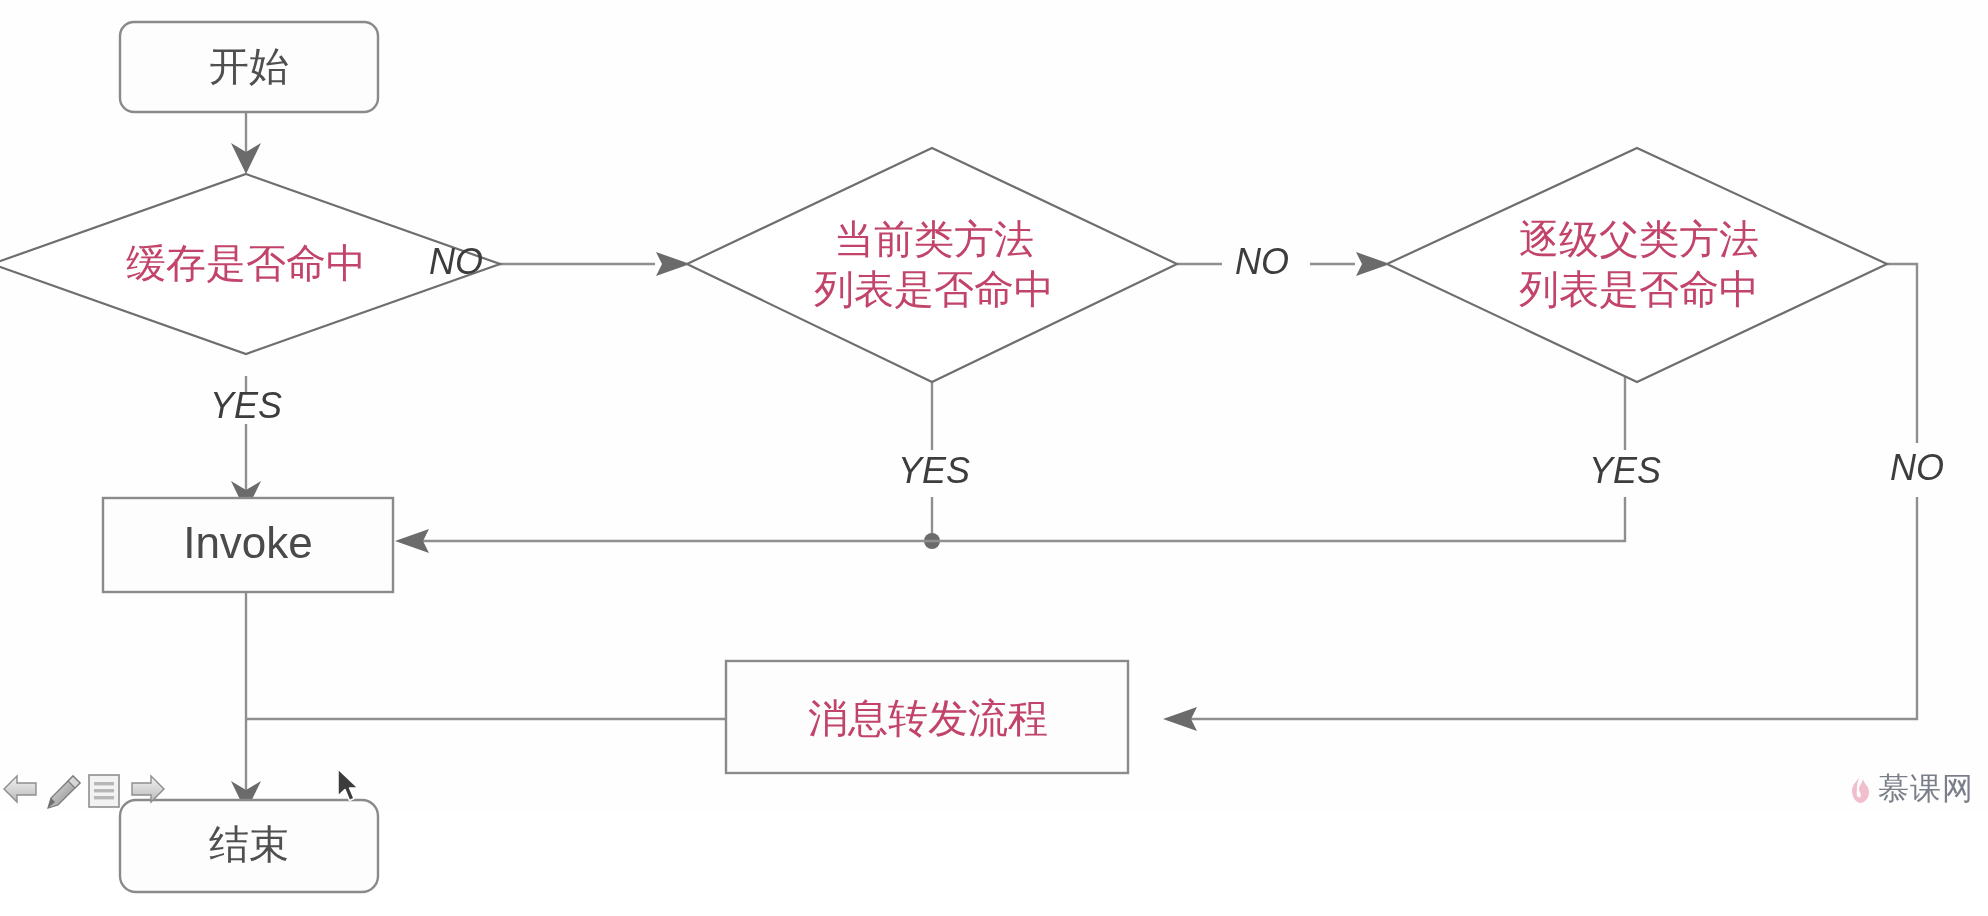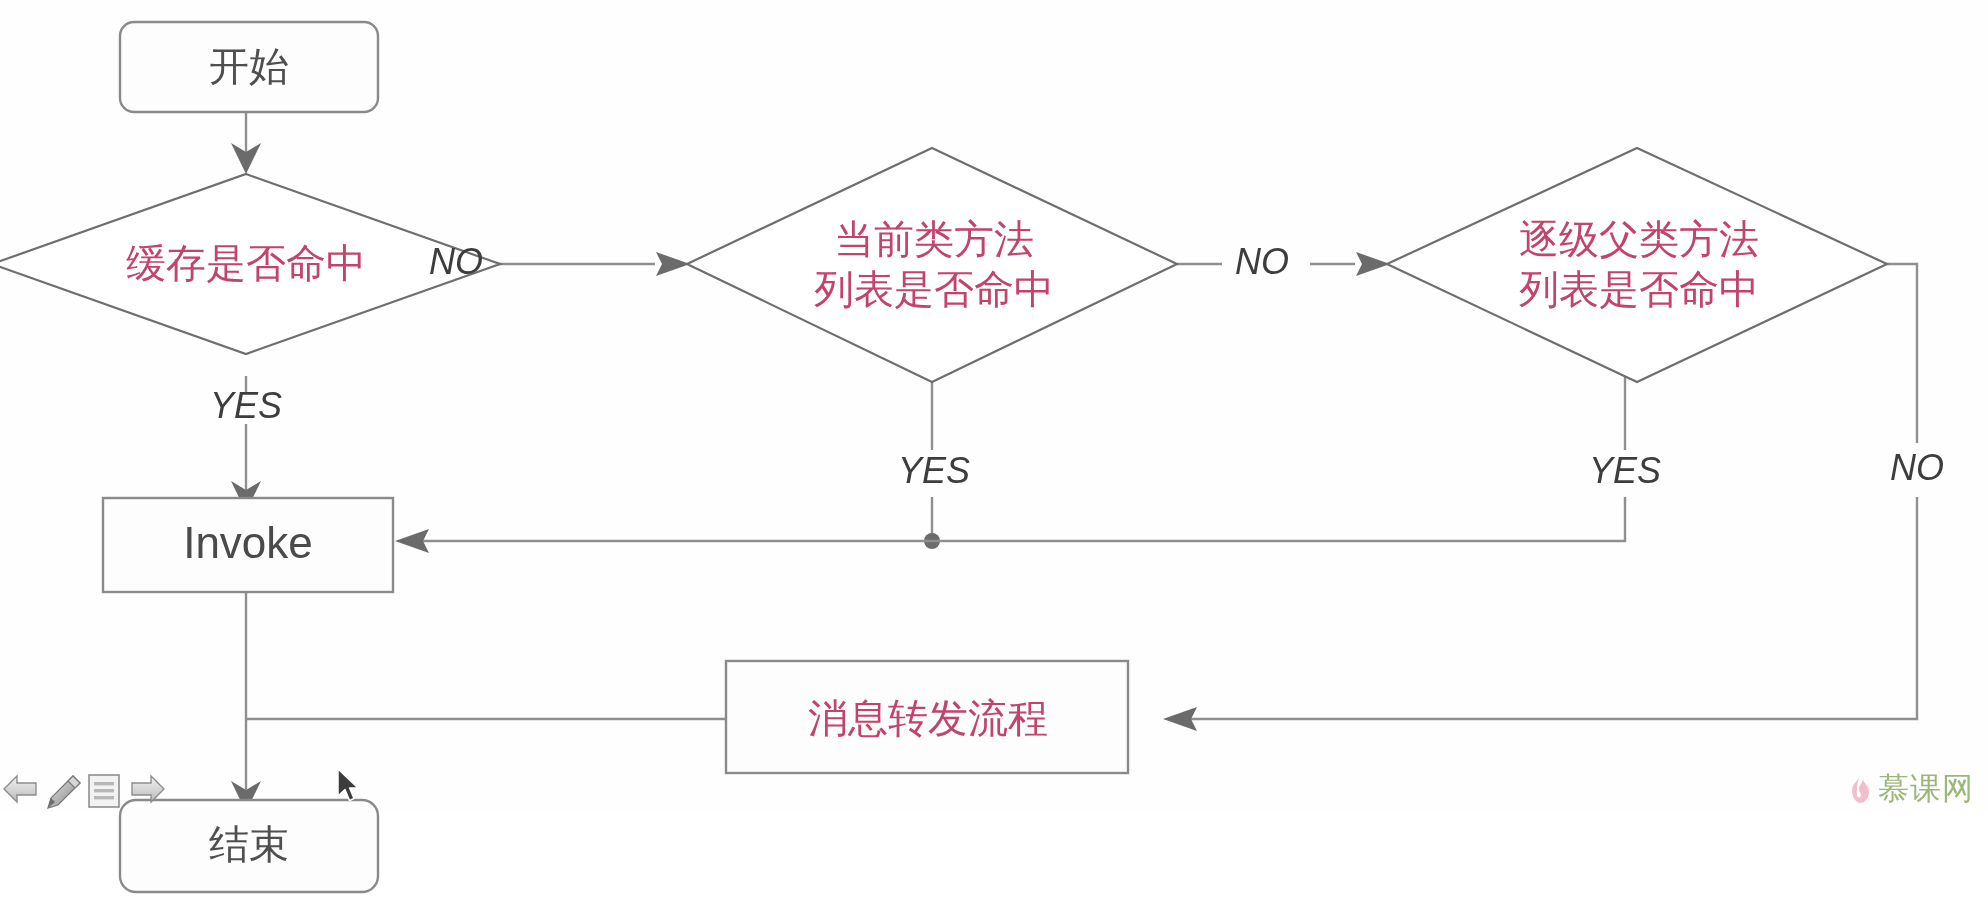--- a/index.html
+++ b/index.html
@@ -107,21 +107,21 @@
   #watermark {
     position: absolute;
     right: 14px;
     bottom: 8px;
     display: flex;
     align-items: center;
     gap: 6px;
     opacity: 0.55;
   }
   #watermark .wm-text {
-    color: #4d7c0f;
+    color: #0f172a;
     font-family: "DejaVu Sans", "Liberation Sans", sans-serif;
     font-size: 31px;
     letter-spacing: 1px;
     line-height: 1;
   }
   #watermark .wm-flame {
     width: 26px; height: 32px;
   }
 
   

